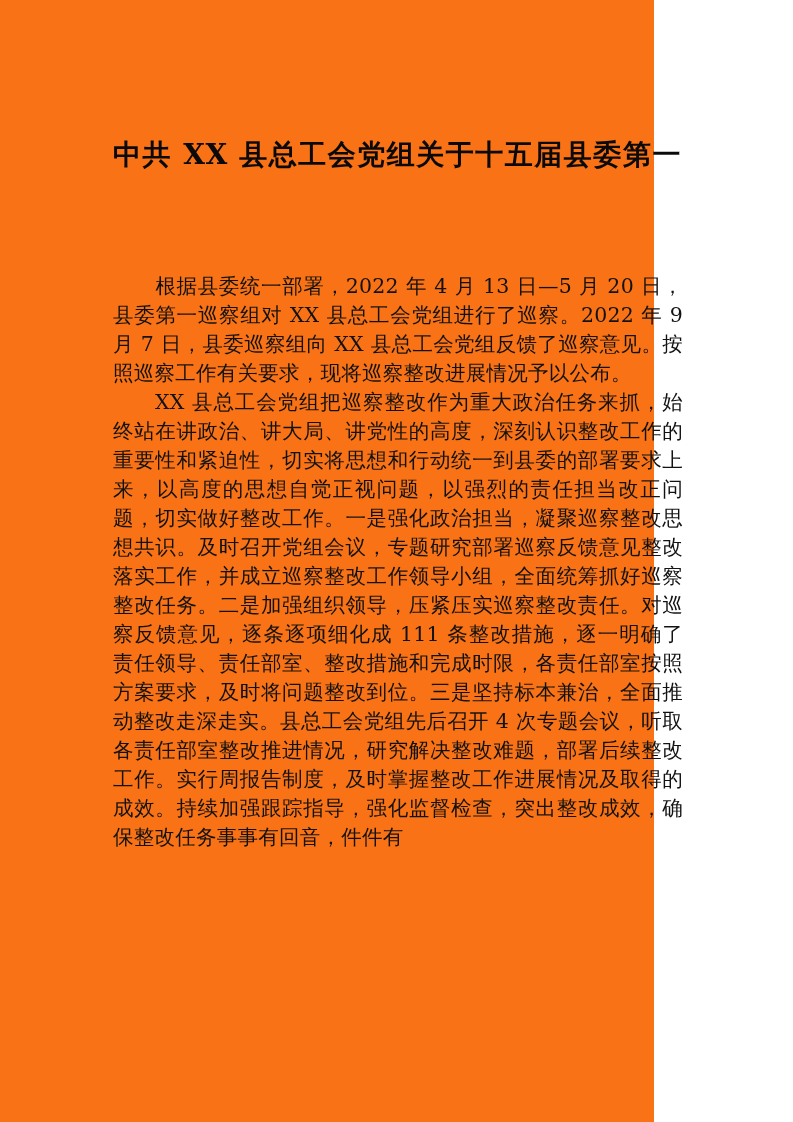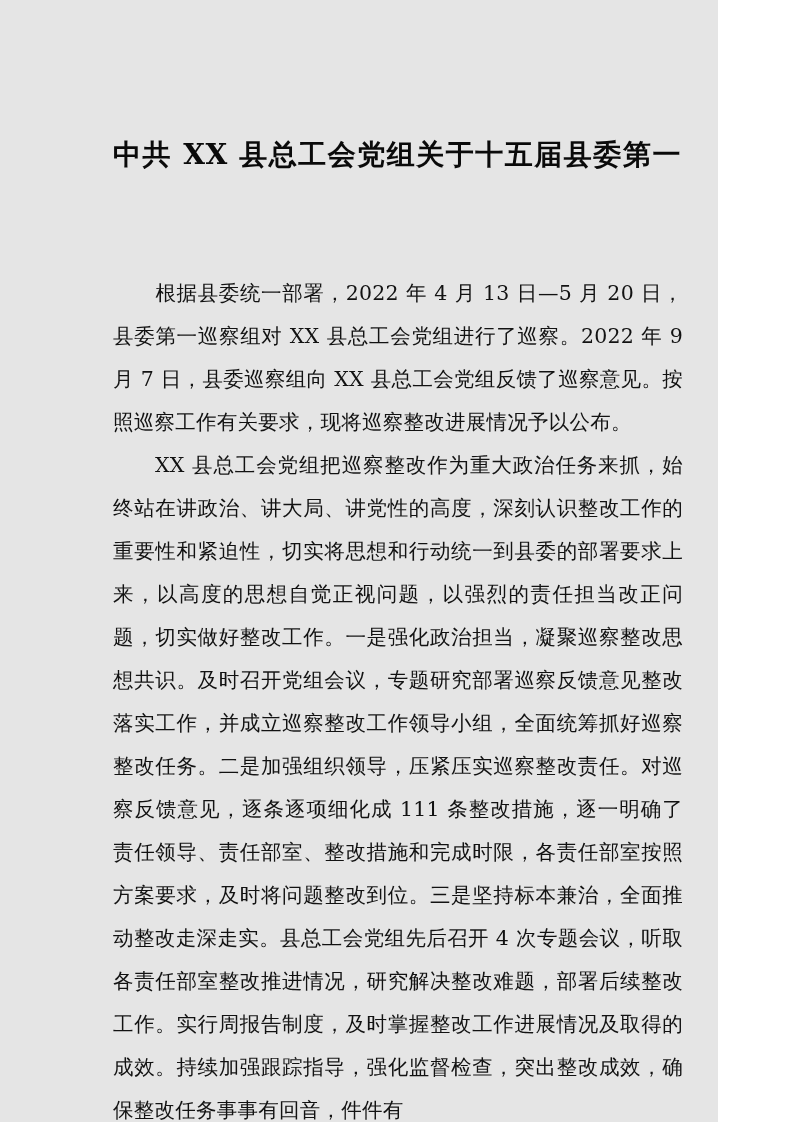--- a/index.html
+++ b/index.html
@@ -12,23 +12,23 @@
     width: 793px;
     height: 1122px;
     overflow: hidden;
     font-family: "DejaVu Serif", "Liberation Serif", serif;
     color: #000000;
     -webkit-font-smoothing: antialiased;
   }
 
   .page {
     position: relative;
-    width: 718px;
+    width: 654px;
     height: 1122px;
-    background: #e5e5e5;
+    background: #f97316;
     box-sizing: border-box;
   }
 
   
   .doc-title {
     position: absolute;
     left: 113px;
     top: 132px;
     width: 568px;
     text-align: center;
@@ -56,21 +56,21 @@
     position: absolute;
     left: 113px;
     top: 272px;
     width: 570px;
   }
 
   .para {
     margin: 0;
     font-family: "DejaVu Serif", "Liberation Serif", serif;
     font-size: 20.5px;
-    line-height: 43px;
+    line-height: 29px;
     text-align: justify;
     text-align-last: left;
     text-justify: inter-character;
     letter-spacing: 0.25px;
     color: #121212;
     word-break: break-all;
   }
   .para .indent {
     display: inline-block;
     width: 42px;

